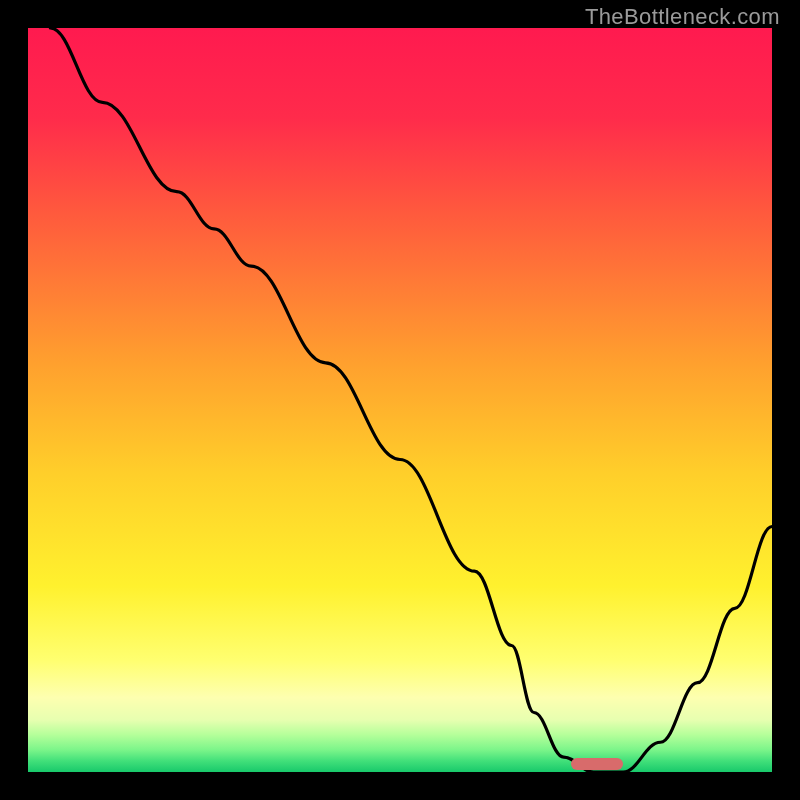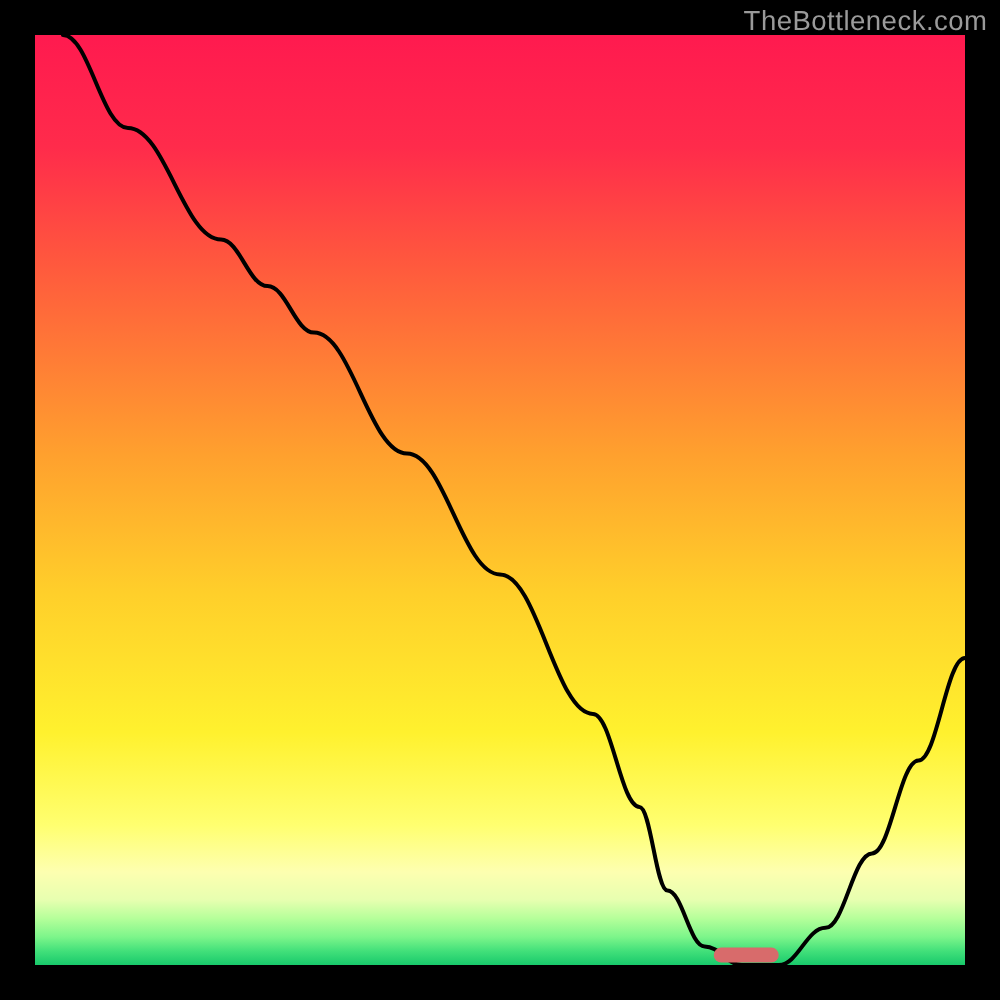--- a/index.html
+++ b/index.html
@@ -38,21 +38,21 @@
   }
   .marker {
     position: absolute;
     height: 12px;
     border-radius: 6px;
     background: #d86b6b;
   }
   .attribution {
     position: absolute;
     top: 4px;
-    right: 10px;
+    right: 20px;
     color: #9a9a9a;
     font-family: Arial, Helvetica, sans-serif;
     font-size: 22px;
     letter-spacing: 0.4px;
     user-select: none;
   }
 </style>
 </head>
 <body>
 

